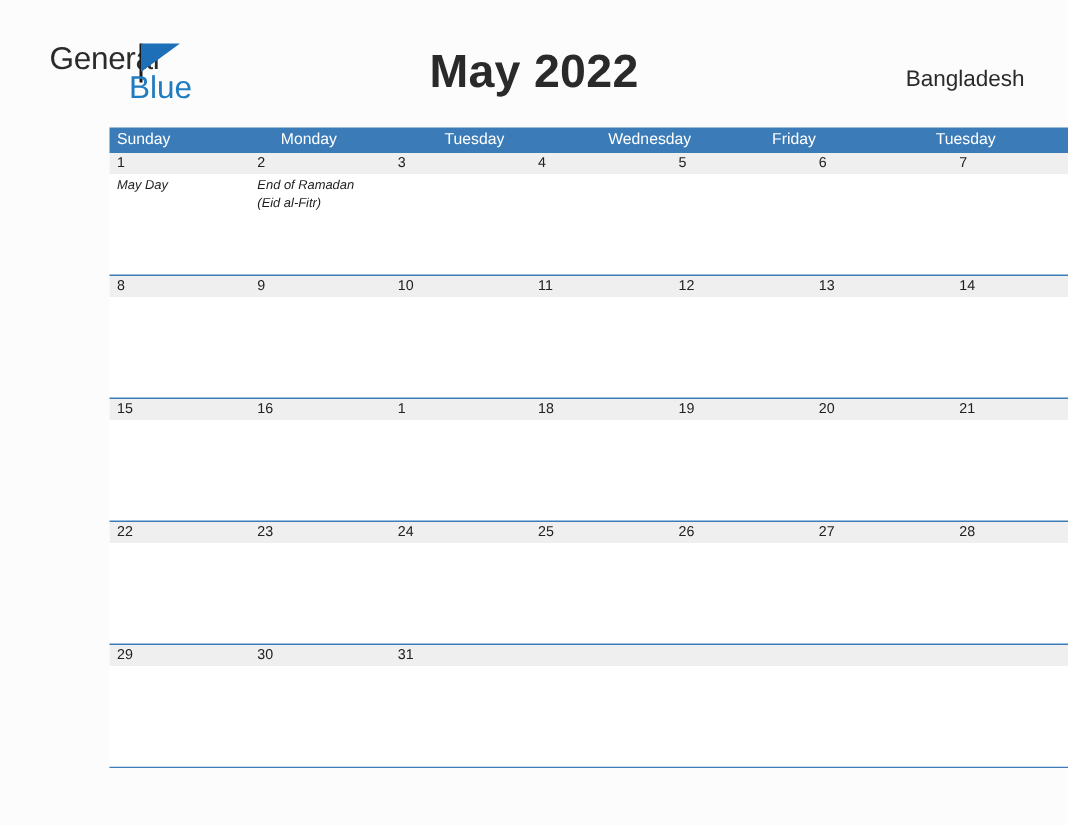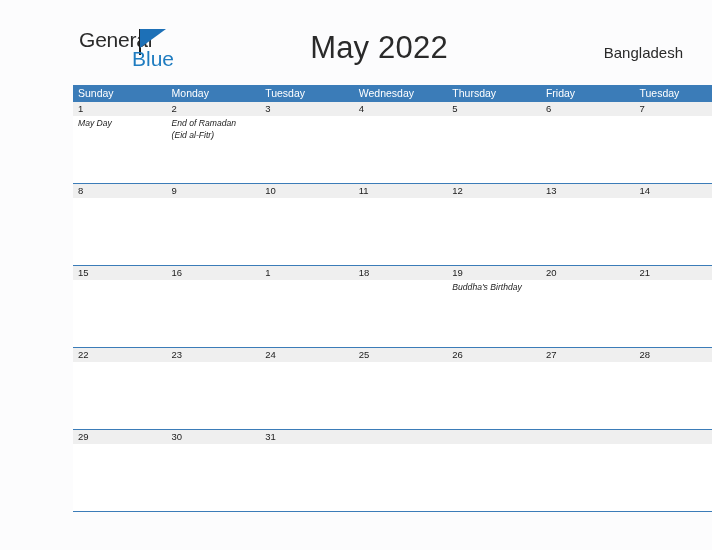--- a/index.html
+++ b/index.html
@@ -12,21 +12,20 @@
     background: #fcfcfd;
     font-family: "Liberation Sans", sans-serif;
     overflow: hidden;
     position: relative;
   }
 
   
   .page-header {
     position: relative;
     height: 62px;
-    margin-left: 46px;
   }
 
   .brand {
     position: absolute;
     left: 33px;
     top: 28px;
     width: 200px;
     height: 46px;
   }
   .brand-line1 {
@@ -67,21 +66,21 @@
     text-align: center;
   }
 
   .cal-title {
     position: absolute;
     left: 0;
     right: 0;
     top: 30px;
     text-align: center;
     font-size: 31px;
-    font-weight: 400;
+    font-weight: 700;
     color: #2a2a2a;
     letter-spacing: 0.2px;
   }
 
   .cal-region {
     position: absolute;
     right: 29px;
     top: 44px;
     font-size: 15px;
     color: #2a2a2a;
@@ -177,21 +176,20 @@
   <div class="cal-region">Bangladesh</div>
 
 </div>
 
 <div class="calendar">
   <div class="weekday-header" id="weekday-header">
       <div class="weekday-cell">Sunday</div>
       <div class="weekday-cell">Monday</div>
       <div class="weekday-cell">Tuesday</div>
       <div class="weekday-cell">Wednesday</div>
-      <div class="weekday-cell">Thursday</div>
       <div class="weekday-cell">Friday</div>
       <div class="weekday-cell">Tuesday</div>
     </div>
   <div id="weeks-container">
       <div class="week-row">
         <div class="daynum-band">
           <div class="daynum-cell">1</div>
           <div class="daynum-cell">2</div>
           <div class="daynum-cell">3</div>
           <div class="daynum-cell">4</div>
@@ -242,23 +240,20 @@
           <div class="daynum-cell">18</div>
           <div class="daynum-cell">19</div>
           <div class="daynum-cell">20</div>
           <div class="daynum-cell">21</div>
         </div>
         <div class="event-band">
           <div class="event-cell"></div>
           <div class="event-cell"></div>
           <div class="event-cell"></div>
           <div class="event-cell"></div>
-          <div class="event-cell">
-            <span class="event-item">Buddha's Birthday</span>
-          </div>
           <div class="event-cell"></div>
           <div class="event-cell"></div>
         </div>
       </div>
       <div class="week-row">
         <div class="daynum-band">
           <div class="daynum-cell">22</div>
           <div class="daynum-cell">23</div>
           <div class="daynum-cell">24</div>
           <div class="daynum-cell">25</div>

